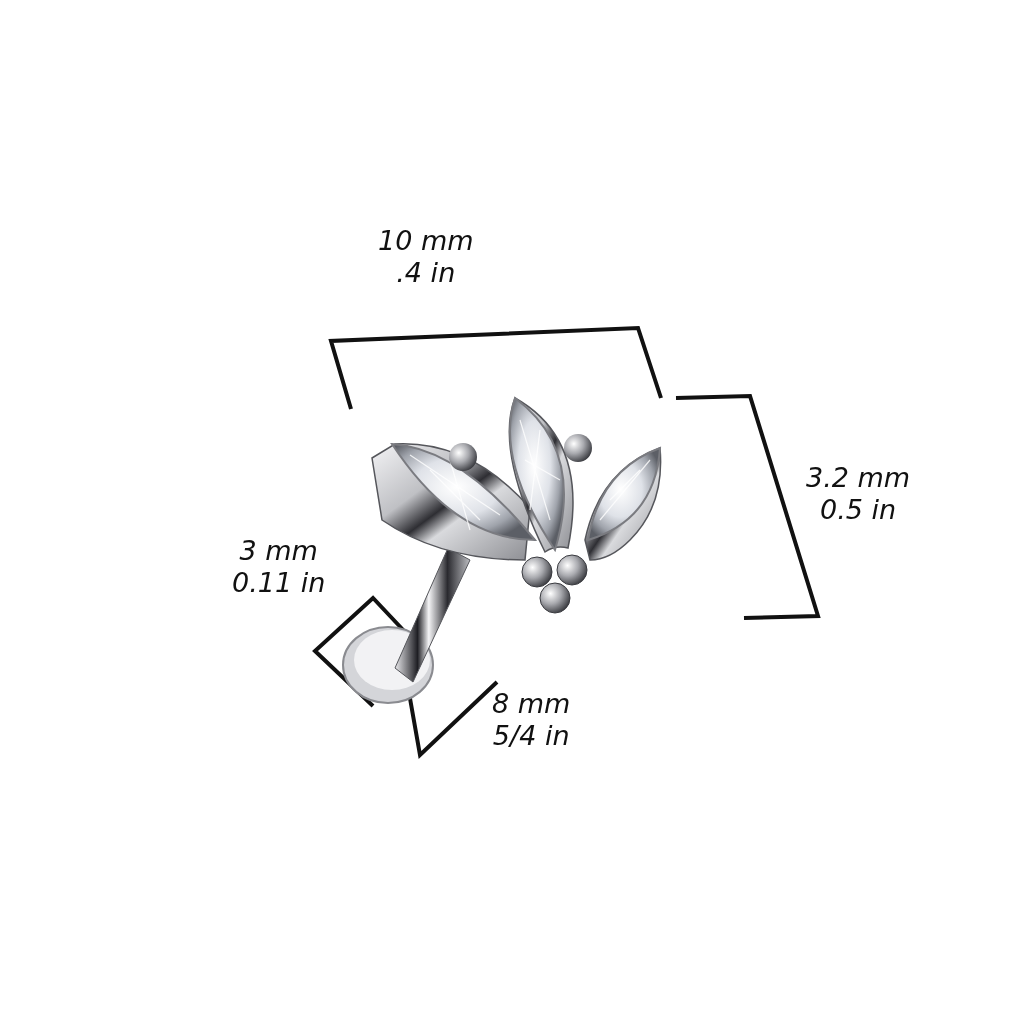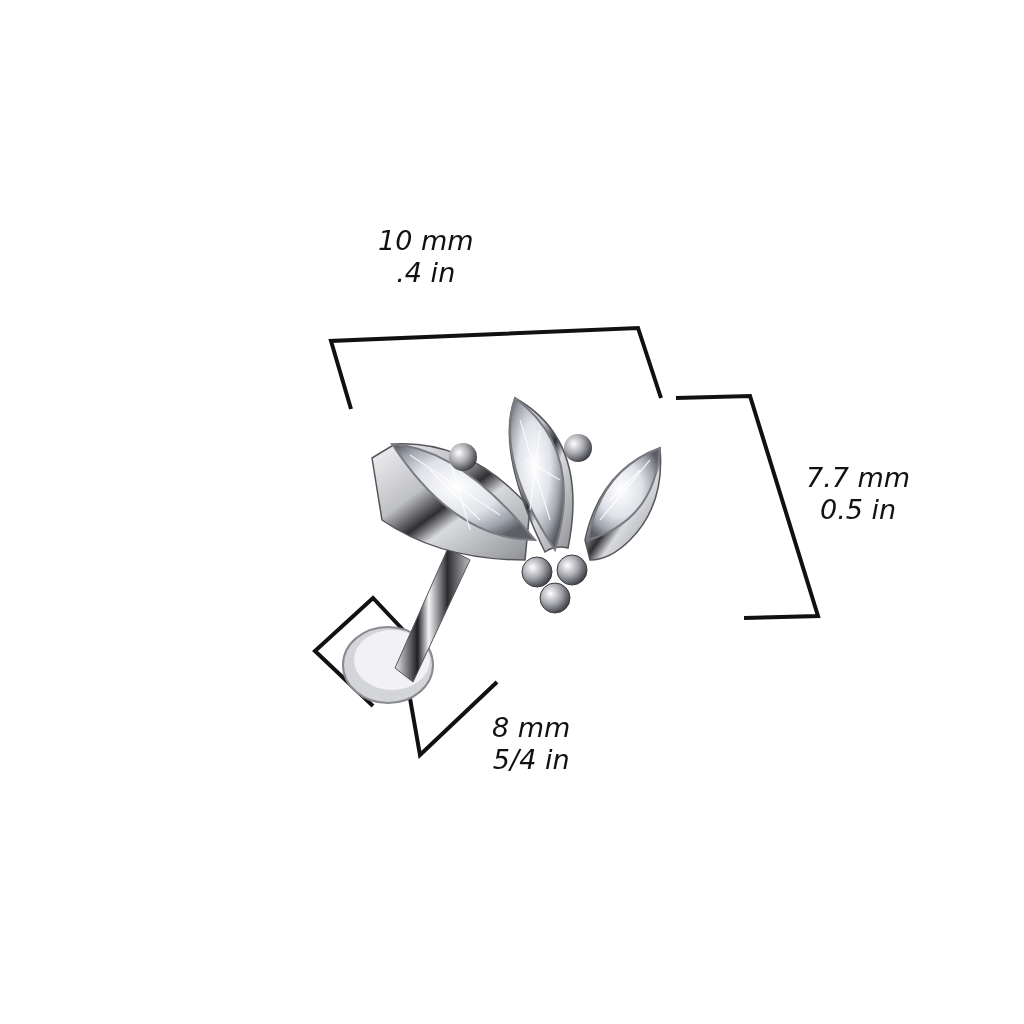--- a/index.html
+++ b/index.html
@@ -103,23 +103,27 @@
       <circle cx="555" cy="598" r="15" fill="url(#bead)" stroke="#3a3b40" stroke-width="1"></circle>
     </g>
   </svg>
 
   <div class="label" style="left:378px; top:225px;">
     <span>10 mm</span>
     <span>.4 in</span>
   </div>
 
   <div class="label" style="left:806px; top:462px;">
-    <span>7.7 mm</span>
+    <span>3.2 mm</span>
     <span>0.5 in</span>
   </div>
 
+  <div class="label" style="left:232px; top:535px;">
+    <span>3 mm</span>
+    <span>0.11 in</span>
+  </div>
 
-  <div class="label" style="left:492px; top:712px;">
+  <div class="label" style="left:492px; top:688px;">
     <span>8 mm</span>
     <span>5/4 in</span>
   </div>
 
 </div>
 
 </body></html>

